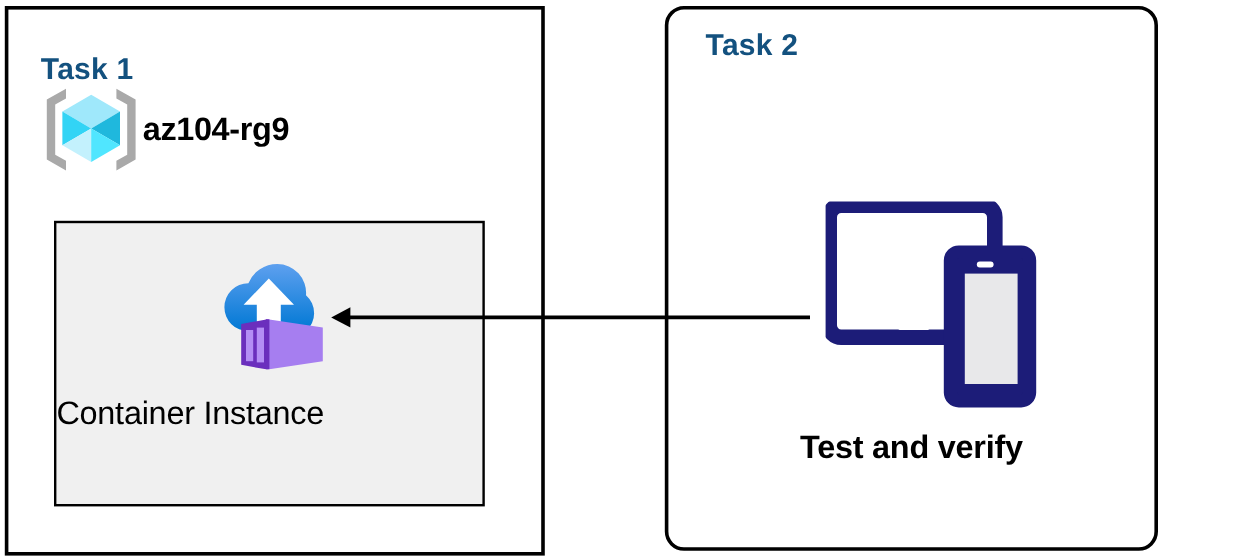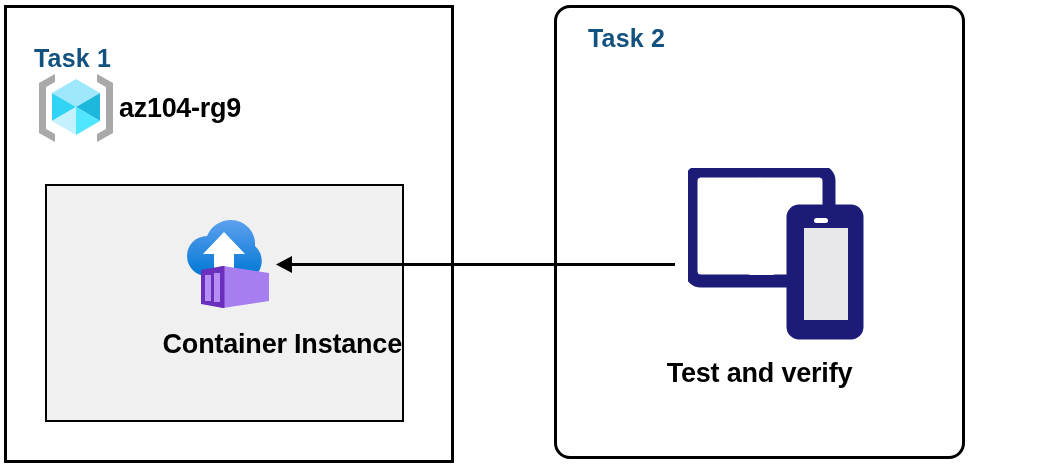--- a/index.html
+++ b/index.html
@@ -74,23 +74,23 @@
     transform: translateX(-50%);
     width: 108px;
     height: 102px;
     display: block;
   }
   #aci-label {
     position: absolute;
     left: 0;
     right: 0;
     top: 143px;
-    text-align: right;
+    text-align: left;
     font-size: 27px;
-    font-weight: bold;
+    font-weight: normal;
     color: #000000;
     letter-spacing: -0.2px;
   }
 
   
   #devices-icon {
     position: absolute;
     left: 131px;
     top: 160px;
     width: 190px;

